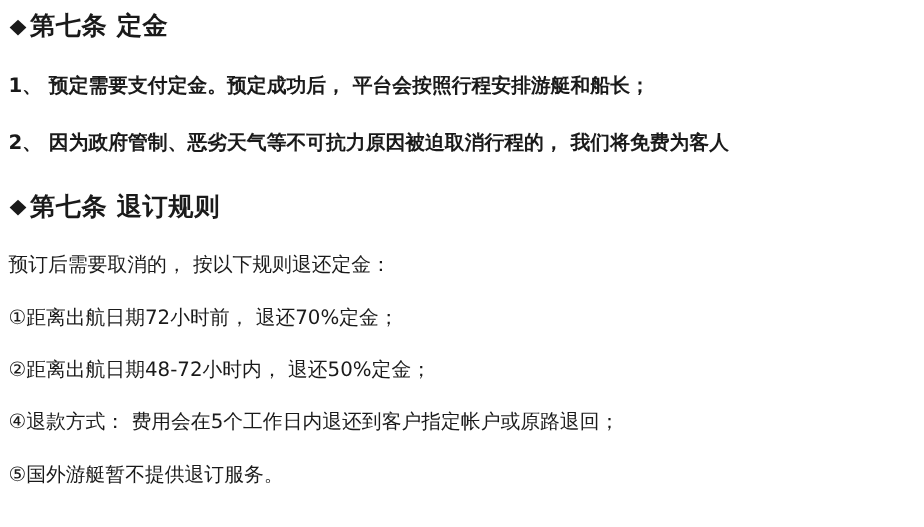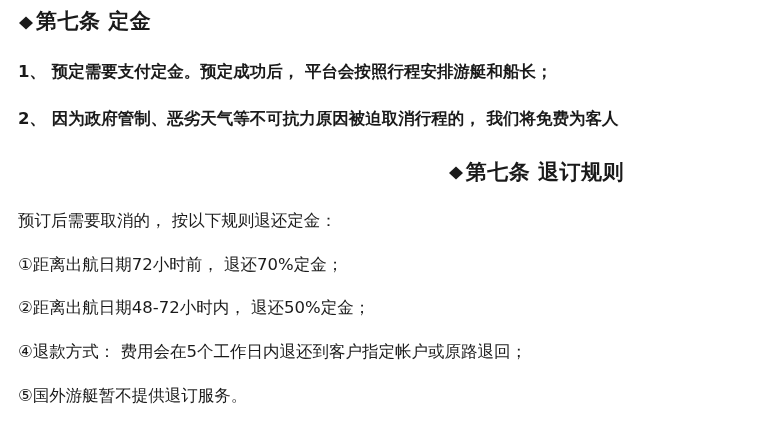--- a/index.html
+++ b/index.html
@@ -12,21 +12,21 @@
     background: #ffffff;
     font-family: "DejaVu Sans", "Liberation Sans", sans-serif;
     color: #1a1a1a;
     overflow: hidden;
   }
   .page {
     position: relative;
     width: 638px;
     height: 439px;
     box-sizing: border-box;
-    padding: 8px 14px 0 18px;
+    padding: 8px 14px 0 7px;
   }
   .section {
     margin: 0;
   }
   .section-heading {
     display: flex;
     align-items: center;
     font-size: 21px;
     font-weight: bold;
     color: #1a1a1a;
@@ -57,21 +57,20 @@
   }
   .block-1 {
     margin-top: 24px;
     font-weight: bold;
   }
   .block-1 .para + .para {
     margin-top: 20px;
   }
   .heading-2 {
     margin-top: 26px;
-    justify-content: flex-end;
   }
   .block-2 {
     margin-top: 22px;
   }
   .block-2 .para + .para {
     margin-top: 17px;
   }
 </style>
 </head>
 <body>

